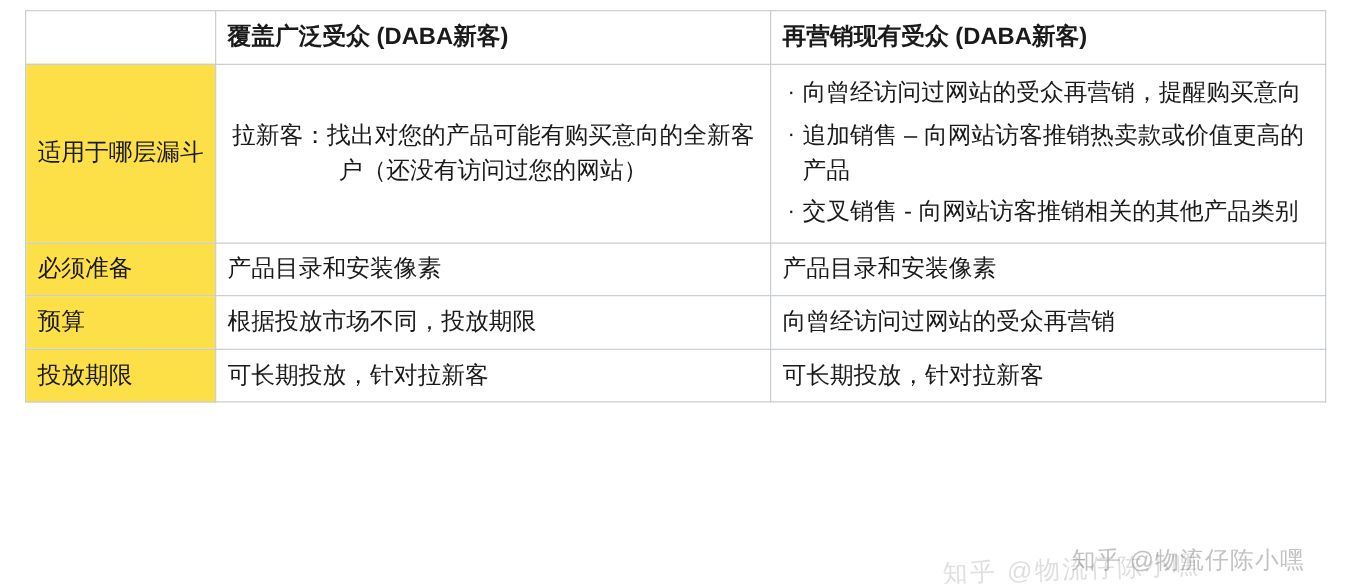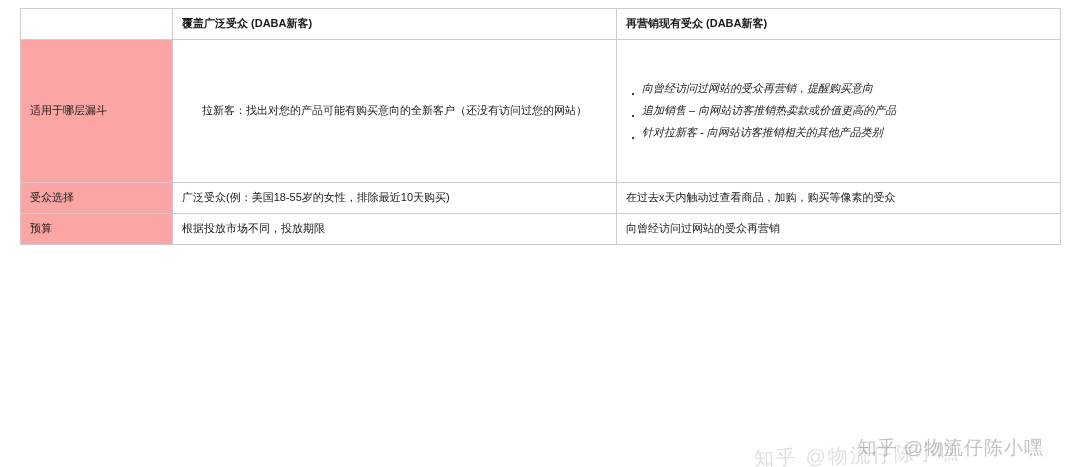--- a/index.html
+++ b/index.html
@@ -28,61 +28,60 @@
     background: #ffffff;
   }
   table.matrix col.c0 { width: 152px; }
   table.matrix col.c1 { width: 444px; }
   table.matrix col.c2 { width: 444px; }
 
   table.matrix td {
     border: 1px solid #c9ced3;
     vertical-align: middle;
     padding: 7px 9px;
-    font-size: 11px;
+    font-size: 19px;
     line-height: 1.45;
     color: #1a1a1a;
   }
   
   .hdr-blank {
     background: #ffffff;
     border-left: 1px solid #ffffff;
     border-top: 1px solid #ffffff;
   }
   .hdr-cell {
     background: #ffffff;
     color: #2f7dd1;
     font-weight: bold;
     font-size: 15.5px;
     padding: 6px 9px;
   }
   
   .rowlabel {
-    background: #fca5a5;
+    background: #fde047;
     color: #ffffff;
     font-size: 15.5px;
     padding: 8px 10px;
     border-color: #5a6e82;
     vertical-align: middle;
   }
   .tall-label {
     height: 128px;
   }
   .cell {
     background: #ffffff;
   }
   .cell p {
     margin: 0;
     text-align: center;
   }
   ul.bullets {
     margin: 0;
     padding-left: 14px;
     list-style: none;
-    font-style: italic;
   }
   ul.bullets li {
     position: relative;
     margin: 0 0 6px 0;
     padding-left: 2px;
     line-height: 1.45;
   }
   ul.bullets li:last-child { margin-bottom: 0; }
   ul.bullets li::before {
     content: "·";
@@ -135,39 +134,44 @@
 
       <tr class="row-tall">
         <td class="rowlabel tall-label">适用于哪层漏斗</td>
         <td class="cell">
           <p>拉新客：找出对您的产品可能有购买意向的全新客户（还没有访问过您的网站）</p>
         </td>
         <td class="cell">
           <ul class="bullets">
             <li>向曾经访问过网站的受众再营销，提醒购买意向</li>
             <li>追加销售 – 向网站访客推销热卖款或价值更高的产品</li>
-            <li>针对拉新客 - 向网站访客推销相关的其他产品类别</li>
+            <li>交叉销售 - 向网站访客推销相关的其他产品类别</li>
           </ul>
         </td>
       </tr>
 
 
+      <tr>
+        <td class="rowlabel">必须准备</td>
+        <td class="cell">产品目录和安装像素</td>
+        <td class="cell">产品目录和安装像素</td>
+      </tr>
 
-      <tr>
-        <td class="rowlabel">受众选择</td>
-        <td class="cell">广泛受众(例：美国18-55岁的女性，排除最近10天购买)</td>
-        <td class="cell">在过去x天内触动过查看商品，加购，购买等像素的受众</td>
-      </tr>
 
 
       <tr>
         <td class="rowlabel">预算</td>
         <td class="cell">根据投放市场不同，投放期限</td>
         <td class="cell">向曾经访问过网站的受众再营销</td>
       </tr>
 
+      <tr>
+        <td class="rowlabel">投放期限</td>
+        <td class="cell">可长期投放，针对拉新客</td>
+        <td class="cell">可长期投放，针对拉新客</td>
+      </tr>
     </tbody>
   </table>
 
   <div class="watermark2">知乎 @物流仔陈小嘿</div>
   <div class="watermark">知乎 @物流仔陈小嘿</div>
 
 </div>
 
 </body></html>

